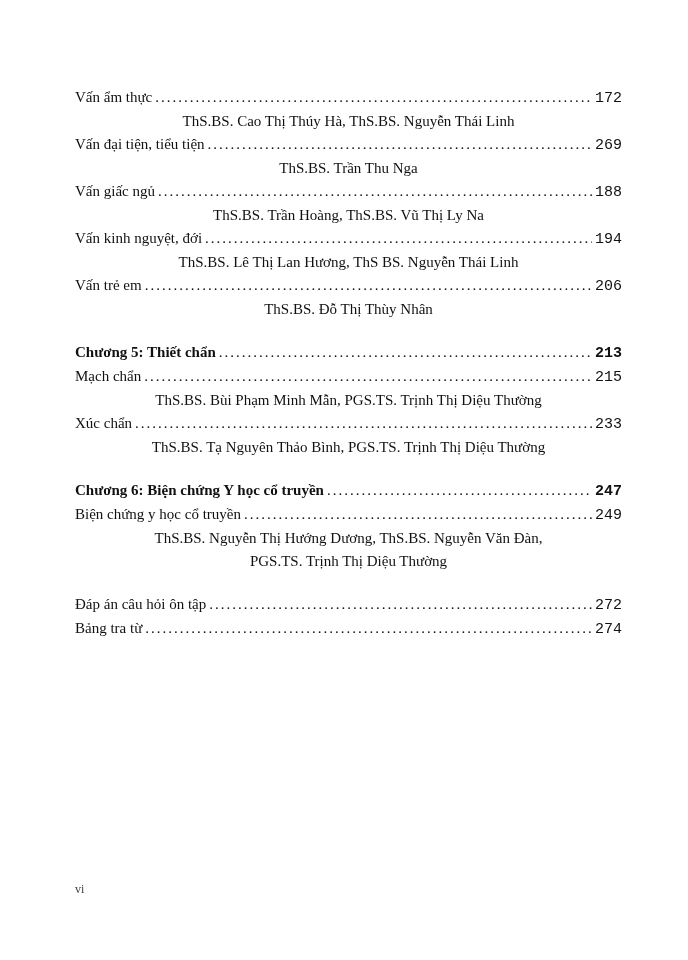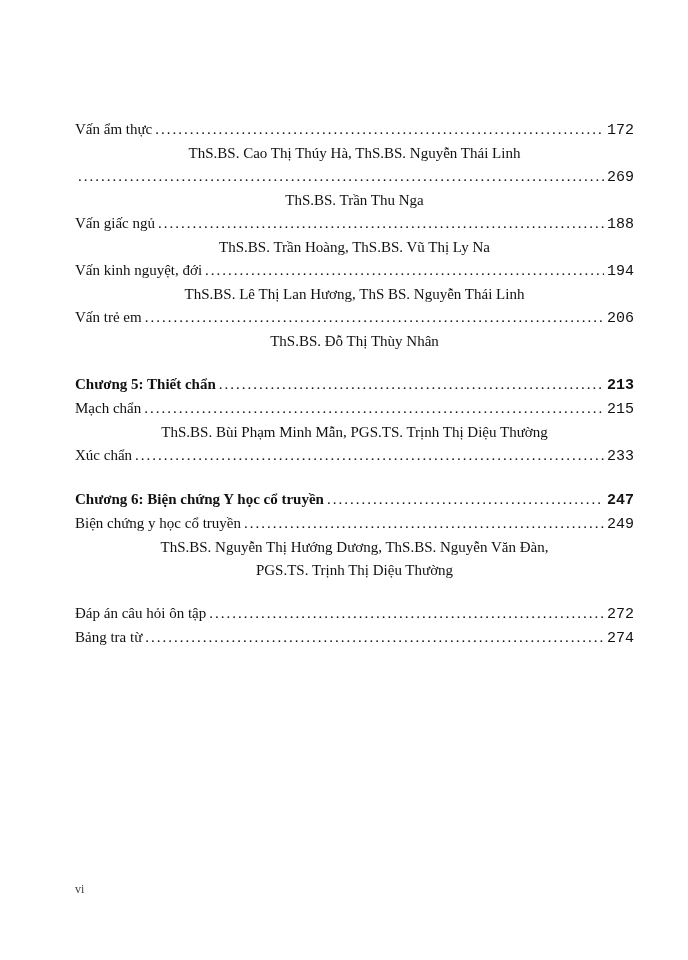--- a/index.html
+++ b/index.html
@@ -16,23 +16,22 @@
     overflow: hidden;
   }
   .page {
     position: absolute;
     inset: 0;
     background: #ffffff;
   }
   .toc {
     position: absolute;
     left: 75px;
-    right: 54px;
+    right: 66px;
     top: 86px;
-    margin-top: 32px;
   }
   .toc-line {
     display: flex;
     align-items: baseline;
     line-height: 23px;
     font-size: 15px;
   }
   .toc-line.chapter {
     font-weight: bold;
   }
@@ -77,20 +76,21 @@
 
 <div class="page">
   <div class="toc" id="toc-list">
       <div class="toc-line">
     <span class="toc-title">Vấn ẩm thực</span>
     <span class="toc-leader"></span>
     <span class="toc-page">172</span>
   </div>
       <div class="toc-authors">ThS.BS. Cao Thị Thúy Hà, ThS.BS. Nguyễn Thái Linh</div>
       <div class="toc-line">
+    <span class="toc-title">Vấn đại tiện, tiểu tiện</span>
     <span class="toc-leader"></span>
     <span class="toc-page">269</span>
   </div>
       <div class="toc-authors">ThS.BS. Trần Thu Nga</div>
       <div class="toc-line">
     <span class="toc-title">Vấn giấc ngủ</span>
     <span class="toc-leader"></span>
     <span class="toc-page">188</span>
   </div>
       <div class="toc-authors">ThS.BS. Trần Hoàng, ThS.BS. Vũ Thị Ly Na</div>
@@ -115,20 +115,21 @@
     <span class="toc-title">Mạch chẩn</span>
     <span class="toc-leader"></span>
     <span class="toc-page">215</span>
   </div>
       <div class="toc-authors">ThS.BS. Bùi Phạm Minh Mẫn, PGS.TS. Trịnh Thị Diệu Thường</div>
       <div class="toc-line">
     <span class="toc-title">Xúc chẩn</span>
     <span class="toc-leader"></span>
     <span class="toc-page">233</span>
   </div>
+      <div class="toc-authors">ThS.BS. Tạ Nguyên Thảo Bình, PGS.TS. Trịnh Thị Diệu Thường</div>
       <div class="toc-line chapter gap">
     <span class="toc-title">Chương 6: Biện chứng Y học cổ truyền</span>
     <span class="toc-leader"></span>
     <span class="toc-page">247</span>
   </div>
       <div class="toc-line">
     <span class="toc-title">Biện chứng y học cổ truyền</span>
     <span class="toc-leader"></span>
     <span class="toc-page">249</span>
   </div>

